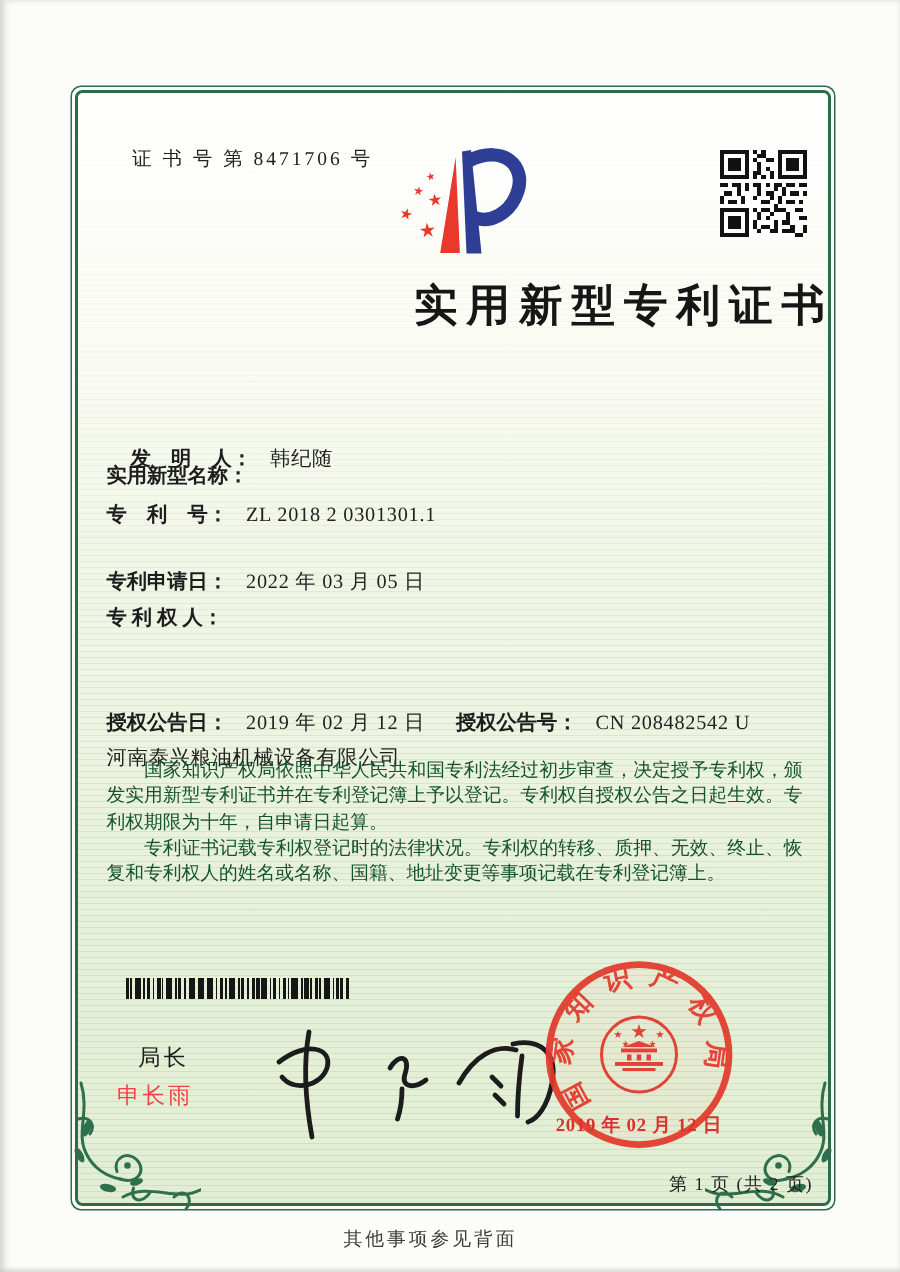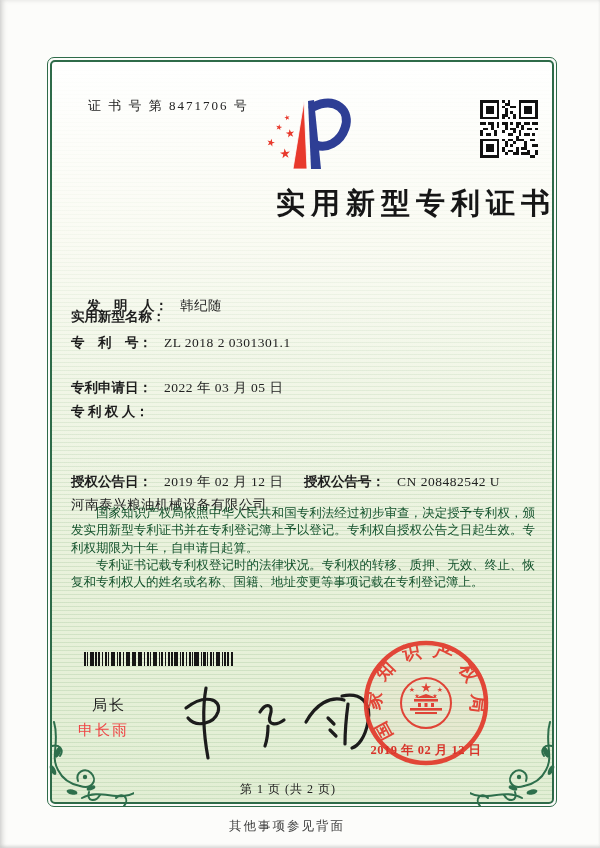--- a/index.html
+++ b/index.html
@@ -66,21 +66,21 @@
   .stamp-date {
     position:absolute; left:308px; top:684px; width:140px; text-align:center;
     font-size:12.5px; font-weight:bold; color:#d8342a; letter-spacing:.5px;
   }
   
   .flourish { position:absolute; width:92px; height:92px; }
   .flourish-left  { left:-6px; bottom:-4px; }
   .flourish-right { right:-6px; bottom:-4px; transform:scaleX(-1); }
   
   .page-label {
-    position:absolute; left:0; top:723px; width:100%; text-align:center;
+    position:absolute; left:0; top:723px; width:100%; text-align:right;
     font-size:12px; color:#222; transform:translateX(-14px); letter-spacing:1px;
   }
   .back-note {
     position:absolute; left:0; top:818px; width:100%; text-align:center;
     font-size:12.5px; color:#3c3c3c; letter-spacing:2px; transform:translateX(-13px);
   }
 </style>
 </head>
 <body>
 

